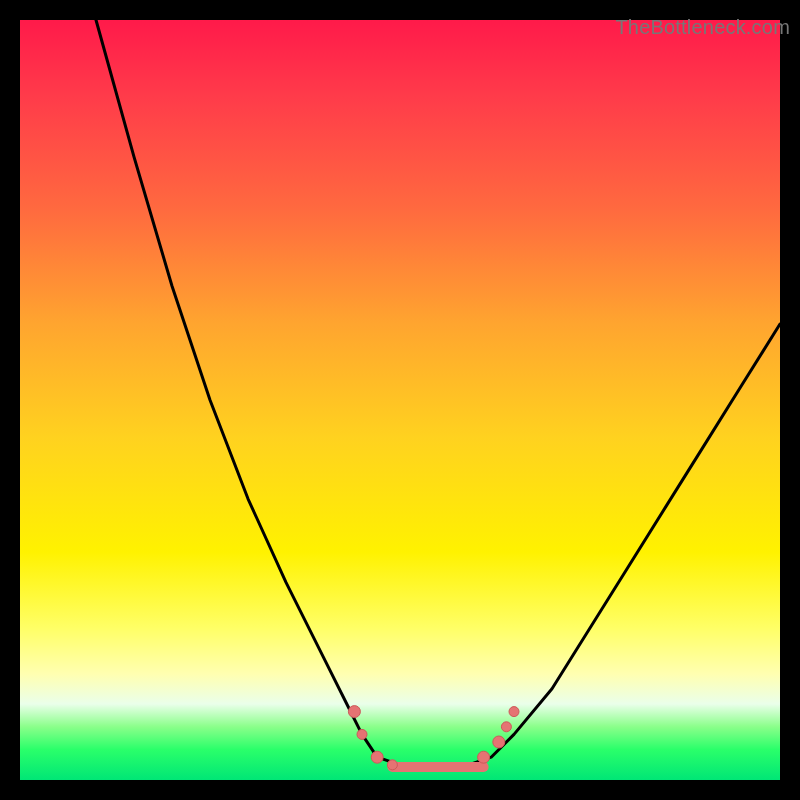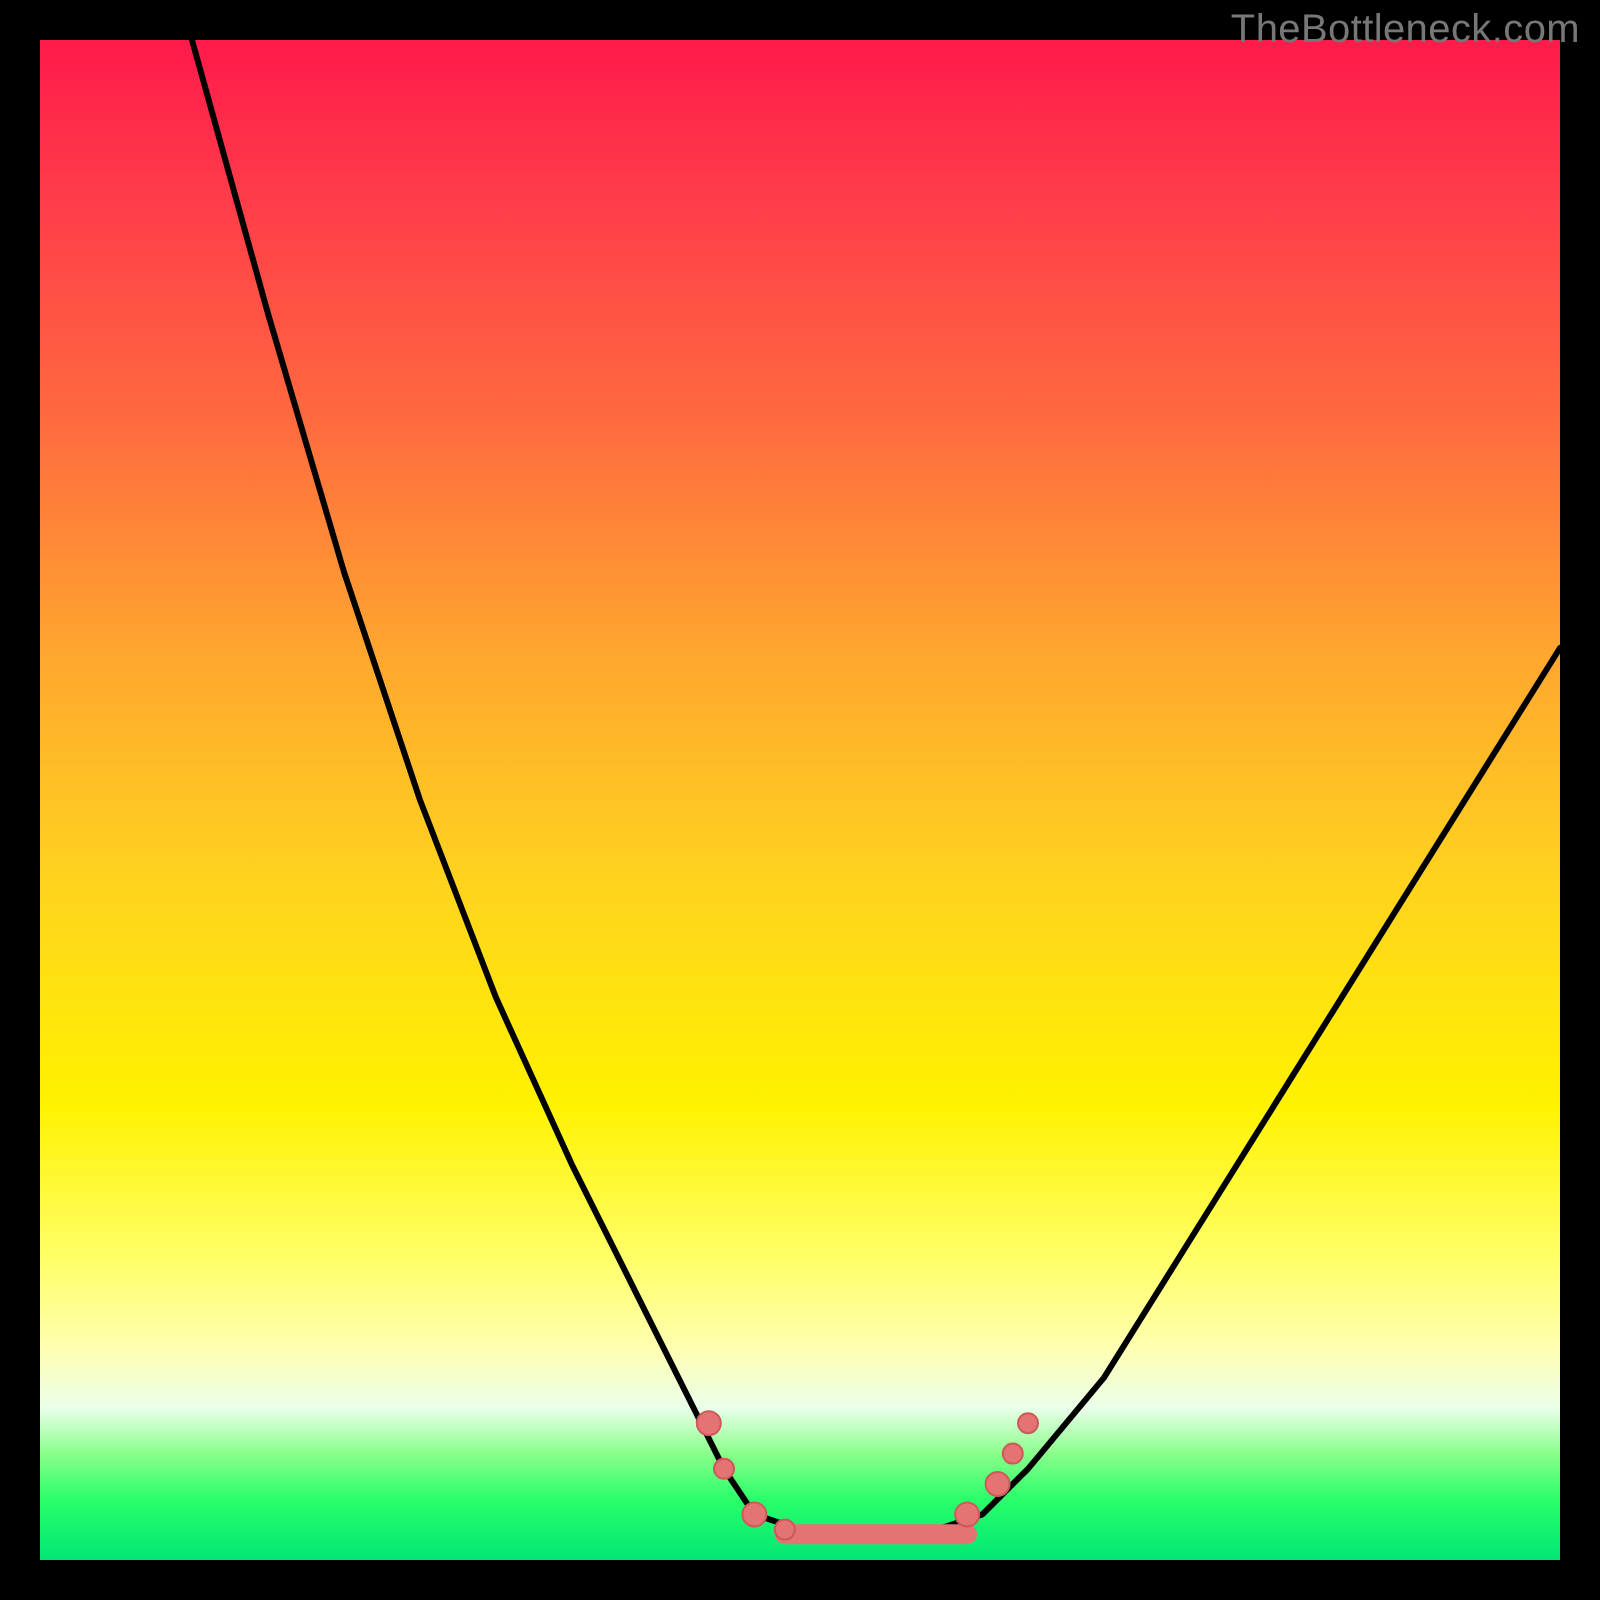--- a/index.html
+++ b/index.html
@@ -27,21 +27,21 @@
       #ffff66 80%,
       #ffffb0 86%,
       #eaffea 90%,
       #8aff8a 93%,
       #2aff6a 96%,
       #00e676 100%
     );
   }
   .attribution {
     position: absolute;
-    top: 4px;
+    top: 16px;
     right: 10px;
     color: #777;
     font-size: 20px;
     font-weight: 500;
     letter-spacing: 0.2px;
     user-select: none;
   }
   svg.plot {
     position: absolute;
     left: 20px;

